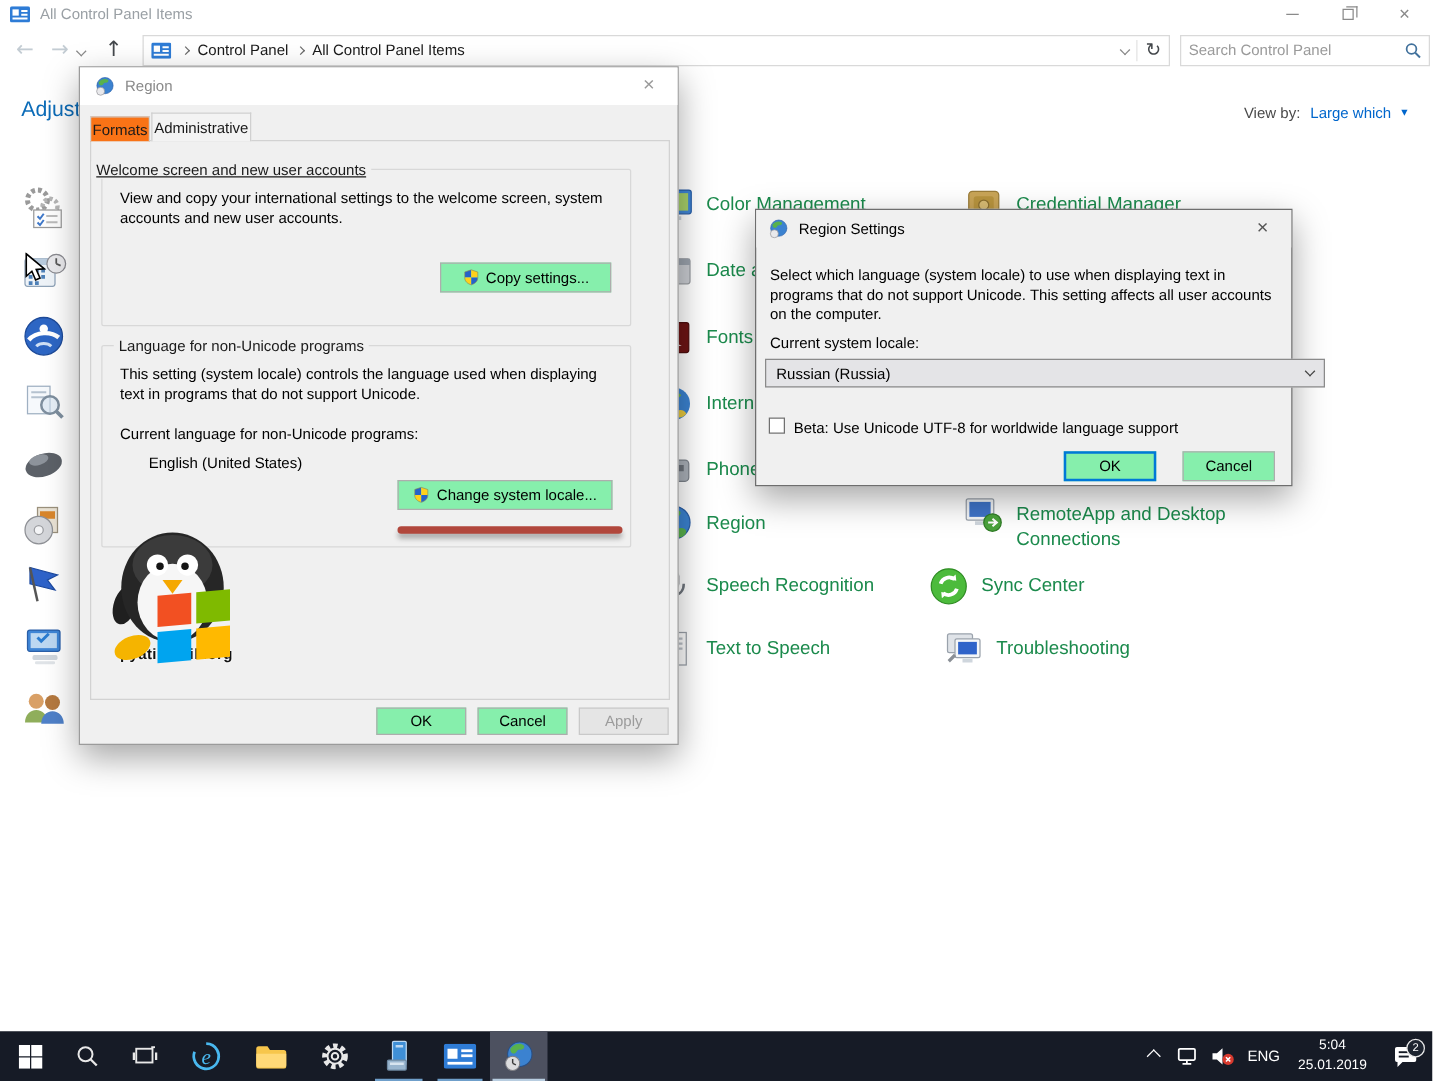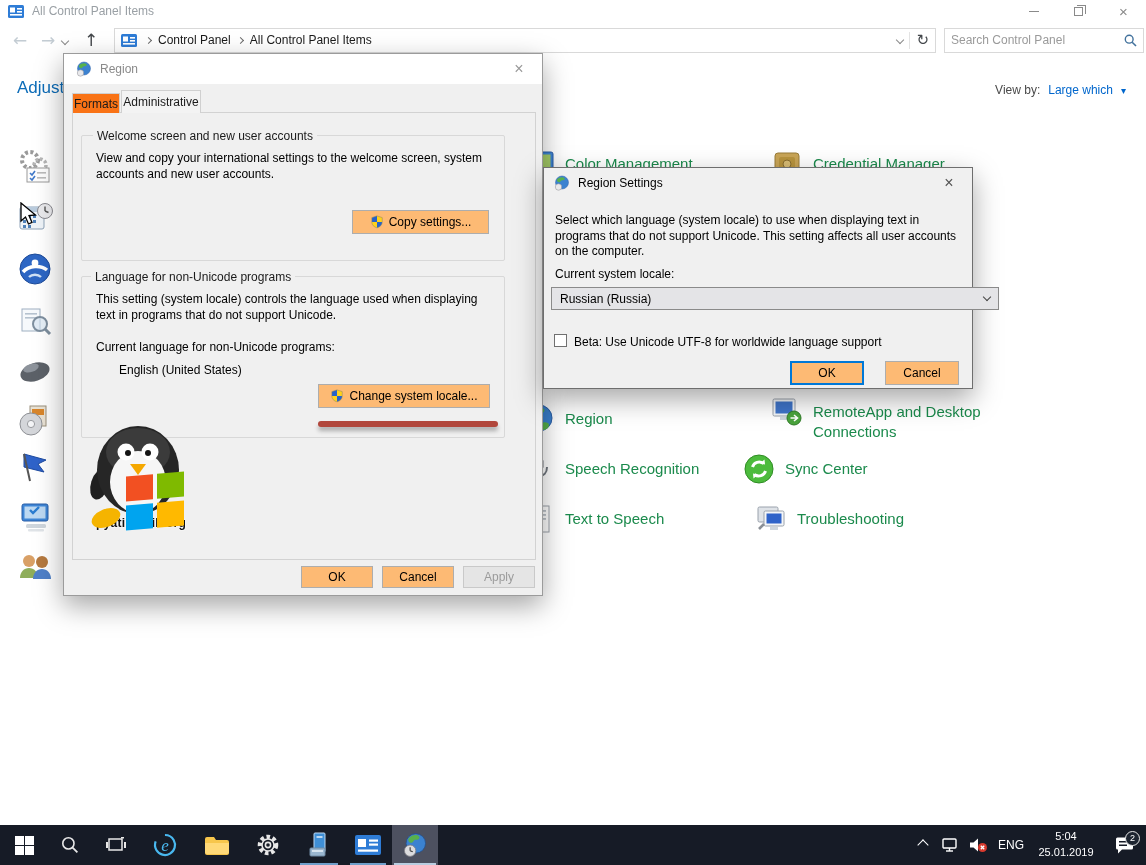--- a/index.html
+++ b/index.html
@@ -56,21 +56,21 @@
 
   .tab { position:absolute; border:1px solid #d0d0d0; border-bottom:none; background:#f97316; font-size:12px; display:flex; align-items:center; justify-content:center; }
   .tab.active { background:#f3f3f3; z-index:2; }
   .tabpage { position:absolute; border:1px solid #d2d2d2; background:#f0f0f0; }
 
   .groupbox { position:absolute; border:1px solid #d8d8d8; border-radius:2px; }
   .group-legend { position:absolute; background:#f0f0f0; padding:0 4px; font-size:12px; color:#1a1a1a; white-space:nowrap; }
 
   .body-text { position:absolute; font-size:12px; color:#000; line-height:1.3; }
 
-  .win-btn2 { position:absolute; background:#fdba74; border:1px solid #adadad; font-size:12px; display:flex; align-items:center; justify-content:center; gap:5px; color:#000; }
+  .win-btn2 { position:absolute; background:#86efac; border:1px solid #adadad; font-size:12px; display:flex; align-items:center; justify-content:center; gap:5px; color:#000; }
   .win-btn2.disabled { background:#e5e5e5; border-color:#c9c9c9; color:#9b9b9b; }
   .win-btn2.focused { border:2px solid #0078d7; }
 
   .red-line { position:absolute; height:6px; background:#b1473c; border-radius:3px; box-shadow:0 4px 4px rgba(0,0,0,.28); }
 
   .selectbox { position:absolute; height:23px; background:#e4e4e7; border:1px solid #8a8a8a; display:flex; align-items:center; padding:0 8px; font-size:12px; color:#000; }
   .selectbox .sb-spacer { flex:1; }
   .checkbox { position:absolute; width:13px; height:13px; background:#fff; border:1px solid #707070; }
 
   .watermark-text { position:absolute; font-size:12px; font-weight:bold; color:#111; letter-spacing:.3px; text-shadow:0 0 2px #fff,0 0 2px #fff; }
@@ -342,21 +342,21 @@
 
   <div class="tab" style="left:8px; top:39px; width:48px; height:20px; z-index:1;">
       <span>Formats</span>
     </div>
   <div class="tab active" style="left:57px; top:36px; width:80px; height:23px;">
       <span>Administrative</span>
     </div>
   <div class="tabpage" style="left:8px; top:58px; width:464px; height:448px;"></div>
 
   <div class="groupbox" style="left:17px; top:81px; width:424px; height:126px;"></div>
-  <div class="group-legend" style="left:29px; top:75px;">Welcome screen and new user accounts</div>
+  <div class="group-legend" style="left:9px; top:75px;text-decoration:underline;">Welcome screen and new user accounts</div>
   <div class="body-text" style="left:32px; top:97px; width:396px;">View and copy your international settings to the welcome screen, system accounts and new user accounts.</div>
   <div class="win-btn2" style="left:288px; top:156px; width:137px; height:24px;">
     <svg width="14" height="14" viewBox="0 0 16 16">
         <defs>
           <clipPath id="sh1">
             <path d="M8 1l6 2v5c0 3.6-2.7 5.7-6 6.7C4.7 13.7 2 11.6 2 8V3z"></path>
           </clipPath>
         </defs>
         <g clip-path="url(#sh1)">
           <rect x="0" y="0" width="8" height="8" fill="#2662c9"></rect>
@@ -417,21 +417,21 @@
       <span>OK</span>
     </div>
   <div class="win-btn2" style="left:318px; top:512px; width:72px; height:22px;">
       <span>Cancel</span>
     </div>
   <div class="win-btn2 disabled" style="left:399px; top:512px; width:72px; height:22px;">
       <span>Apply</span>
     </div>
 </div>
 
-<div class="dialog" style="left:543px; top:167px; width:430px; height:222px; z-index:40; border-color:#6e6e6e;">
+<div class="dialog" style="left:604px; top:167px; width:430px; height:222px; z-index:40; border-color:#6e6e6e;">
   <div class="dlg-titlebar">
     <svg style="margin-left:10px;" width="16" height="16" viewBox="0 0 32 32">
         <circle cx="16" cy="15" r="13" fill="#3b82d0" stroke="#2a5fa8"></circle>
         <path d="M6 9c4-5 11-6 15-3 1.5 2-1 5-4 4.5-3.6-.6-3 3-6 4-2.4.8-6-2-5-5.5z" fill="#58b14c"></path>
         <circle cx="9" cy="24" r="6.4" fill="#e9e9ec" stroke="#8a8a90"></circle>
       </svg>
     <span class="dlg-title" style="color:#000;">Region Settings</span>
     <div class="dlg-close">
         <span>×</span>
       </div>

